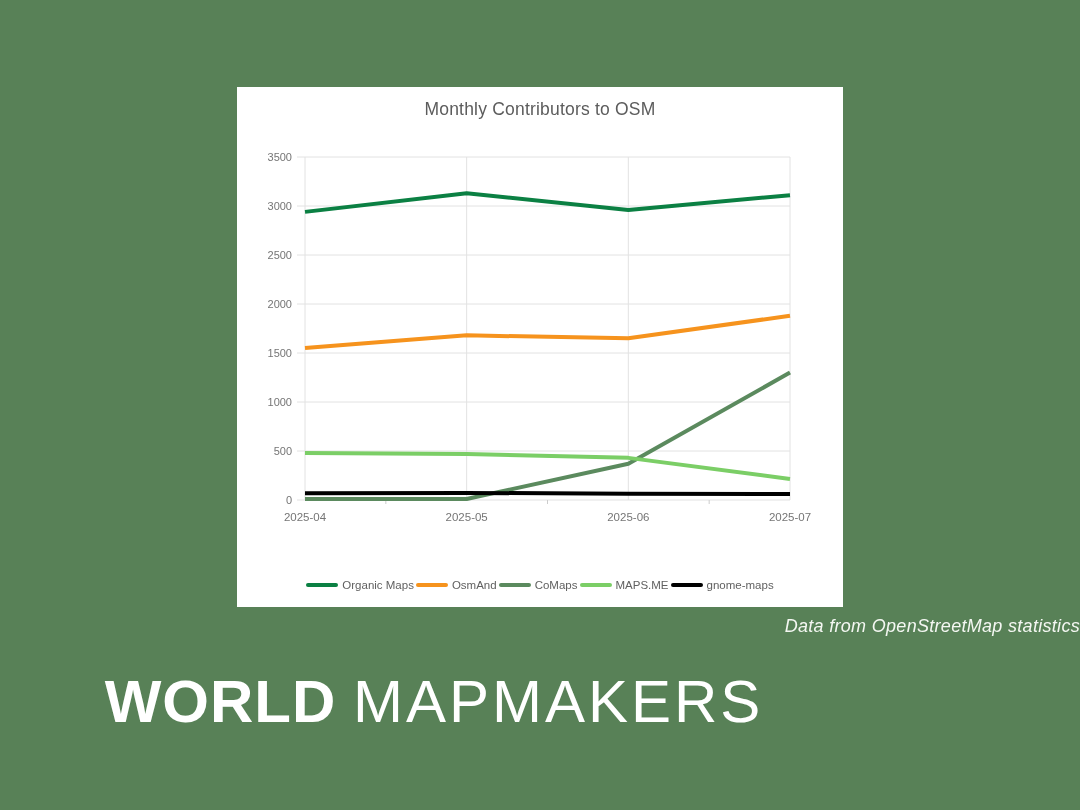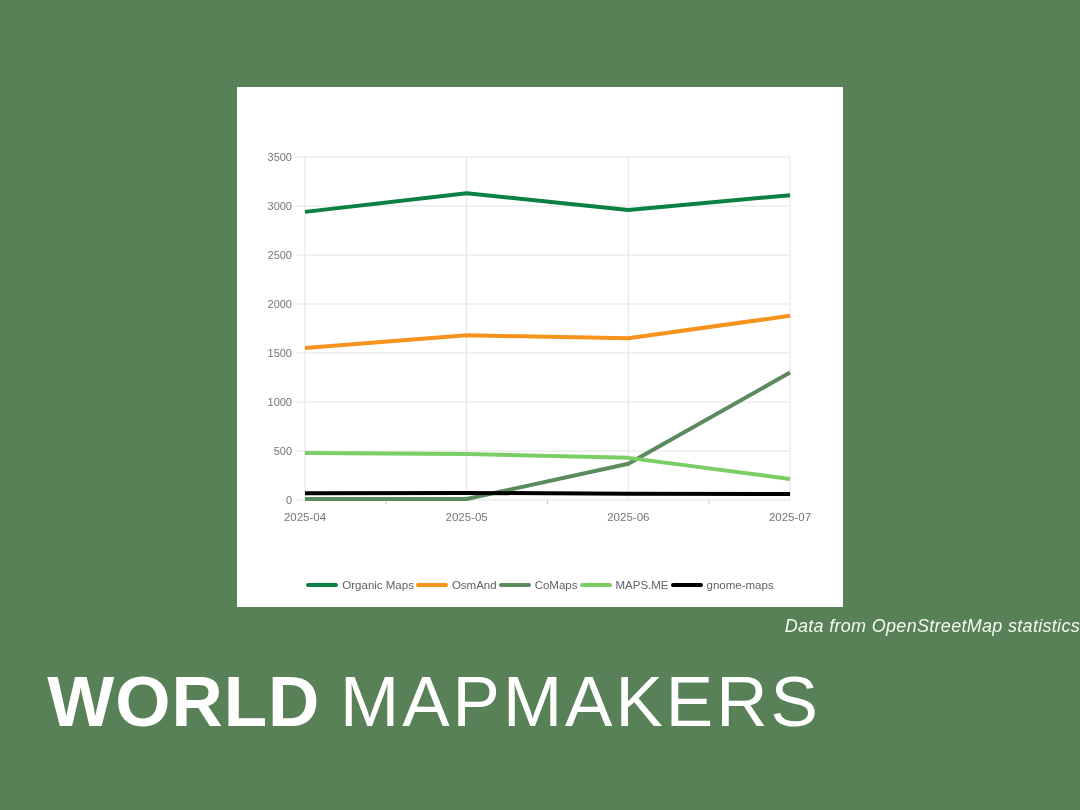--- a/index.html
+++ b/index.html
@@ -23,31 +23,32 @@
   }
   .legend-item{display:flex;align-items:center;margin:0 1px;}
   .legend-swatch{width:32px;height:4px;border-radius:2px;flex:0 0 auto;}
   .legend-label{font-size:11.5px;color:#616161;margin-left:4px;white-space:nowrap;}
   .caption{
     position:absolute;top:616px;left:0;width:1080px;text-align:right;
     color:#f4f7f2;font-size:18px;font-style:italic;letter-spacing:.3px;
   }
   .big-title{
     position:absolute;top:666px;left:0;width:868px;margin:0;
-    text-align:center;color:#ffffff;font-size:71px;line-height:71px;
+    text-align:center;color:#ffffff;font-size:60px;line-height:71px;
     font-family:"Liberation Sans","DejaVu Sans",sans-serif;white-space:nowrap;
   }
   .big-title .bold{font-weight:800;letter-spacing:1px;}
   .big-title .light{font-weight:100;letter-spacing:3px;}
   svg text{font-family:"Liberation Sans",sans-serif;}
 </style>
 </head>
 <body style="background: rgb(88, 129, 87);">
 
 <div class="card">
+  <div class="chart-title">Monthly Contributors to OSM</div>
   <svg class="chart-svg" id="chart" viewBox="0 0 606 520" xmlns="http://www.w3.org/2000/svg">
       <line x1="60" y1="413" x2="553" y2="413" stroke="#e2e2e2" stroke-width="1"></line>
       <text x="55" y="417" text-anchor="end" font-size="11" fill="#757575">0</text>
       <line x1="60" y1="364" x2="553" y2="364" stroke="#e2e2e2" stroke-width="1"></line>
       <text x="55" y="368" text-anchor="end" font-size="11" fill="#757575">500</text>
       <line x1="60" y1="315" x2="553" y2="315" stroke="#e2e2e2" stroke-width="1"></line>
       <text x="55" y="319" text-anchor="end" font-size="11" fill="#757575">1000</text>
       <line x1="60" y1="266" x2="553" y2="266" stroke="#e2e2e2" stroke-width="1"></line>
       <text x="55" y="270" text-anchor="end" font-size="11" fill="#757575">1500</text>
       <line x1="60" y1="217" x2="553" y2="217" stroke="#e2e2e2" stroke-width="1"></line>

